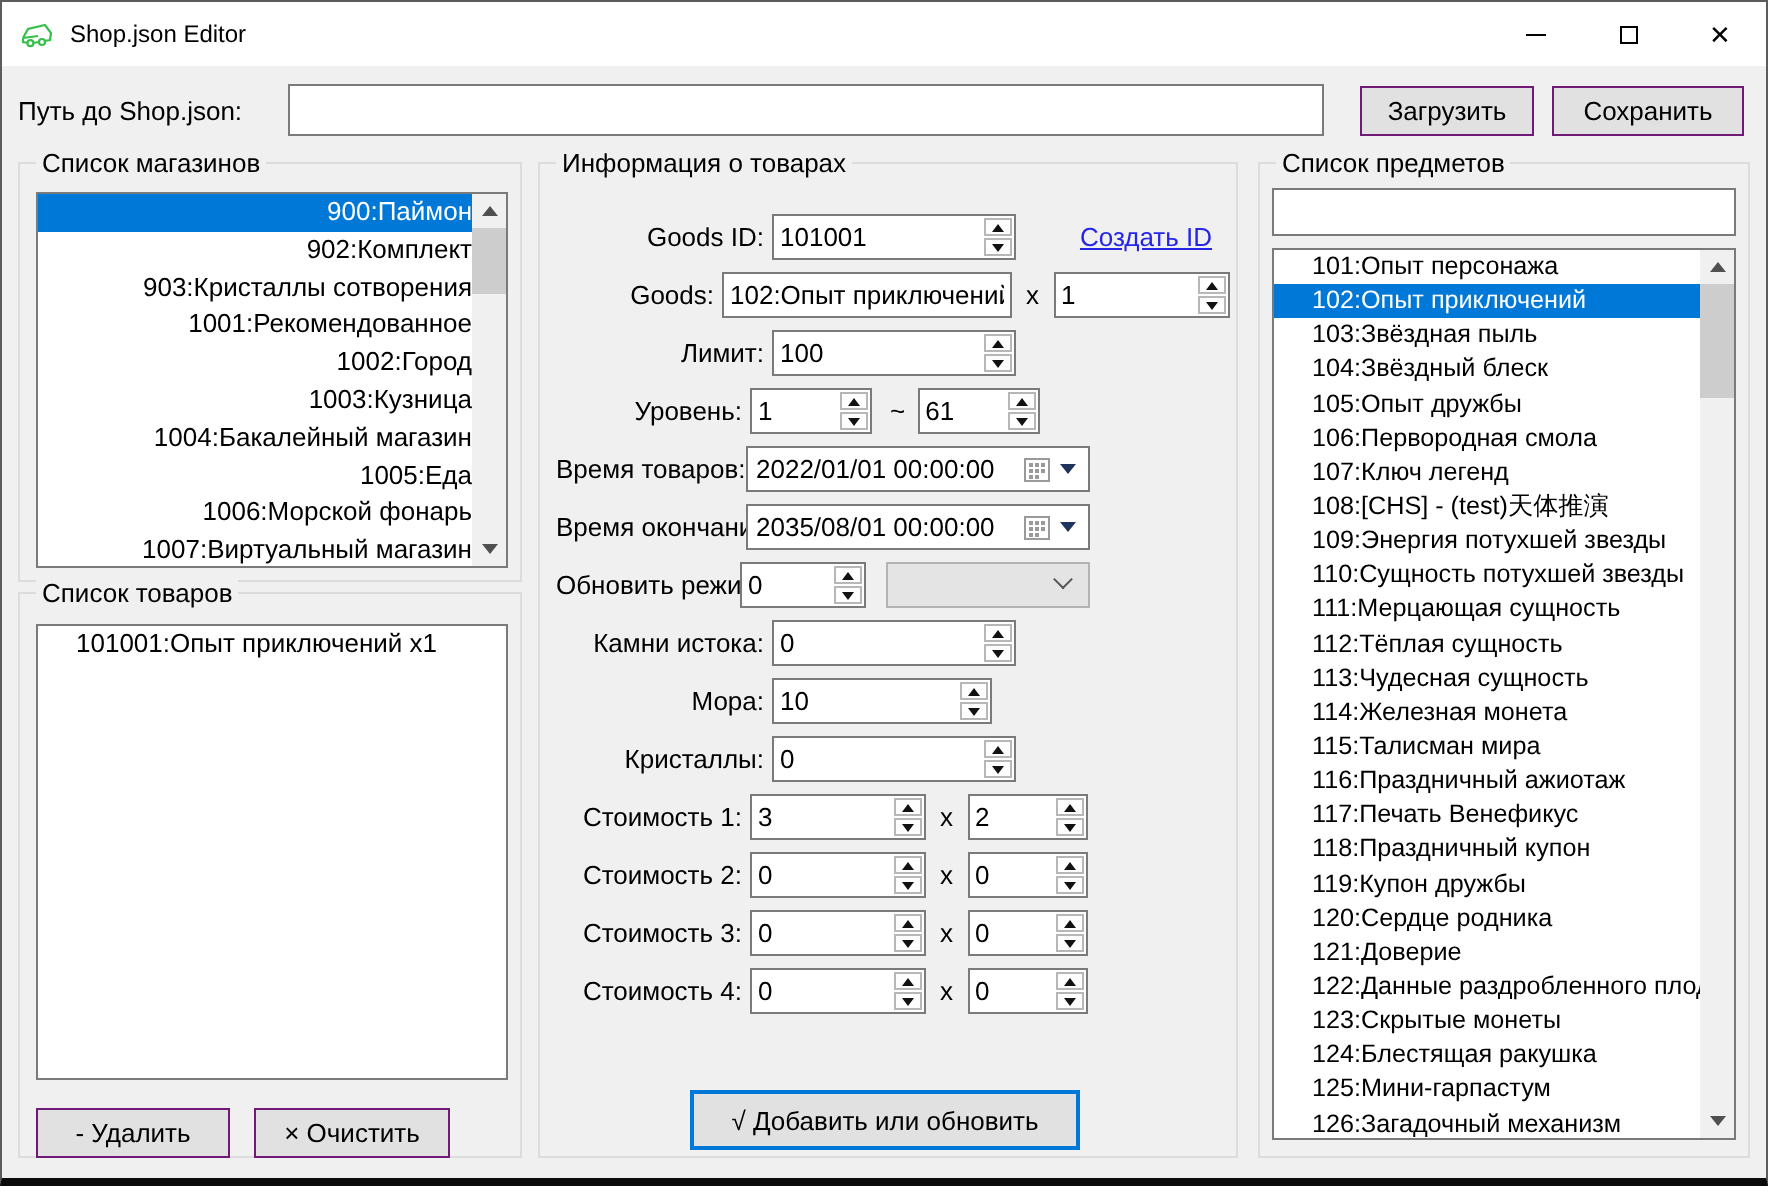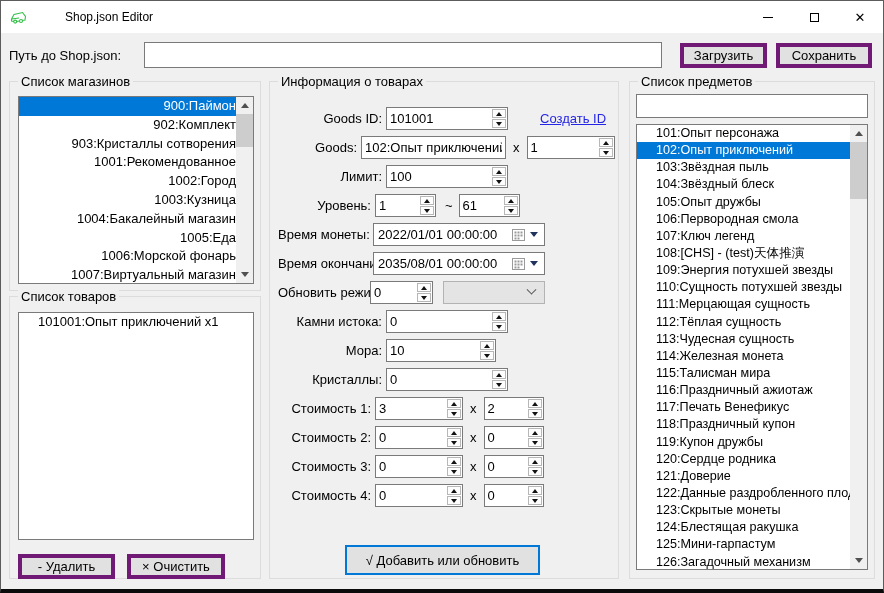--- a/index.html
+++ b/index.html
@@ -3,35 +3,35 @@
 <meta charset="utf-8">
 <style>
   * { margin:0; padding:0; box-sizing:border-box; }
   html,body { width:884px; height:593px; overflow:hidden; }
   body { font-family:"Liberation Sans",sans-serif; font-size:13px; color:#000; background:#f0f0f0; }
   .window { position:relative; width:884px; height:593px; background:#f0f0f0;
             border:1px solid #5c5c5c; border-bottom:4px solid #0b0b0b; overflow:hidden; }
 
   
   .titlebar { position:absolute; left:0; top:0; right:0; height:32px; background:#fff;
-              display:flex; align-items:center;gap:30px; }
+              display:flex; align-items:center; }
   .app-icon { margin-left:9px; display:flex; }
   .title { margin-left:8px; font-size:12px; }
   .winbtns { margin-left:auto; display:flex; height:100%; }
   .winbtn { width:46px; height:100%; display:flex; align-items:center; justify-content:center; }
   .min-glyph { width:10px; height:1px; background:#000; }
   .max-glyph { width:9px; height:9px; border:1px solid #000; }
   .close-glyph { font-size:13px; line-height:1; }
 
   
   .path-label { position:absolute; left:8px; top:47px; }
   .path-input { position:absolute; left:143px; top:41px; width:518px; height:26px;
                 border:1px solid #7a7a7a; background:#fff; padding:0 4px;
                 font:13px "Liberation Sans",sans-serif; outline:none; }
-  .btn { background:#e1e1e1; border:4px solid #701a75; font:13px "Liberation Sans",sans-serif;
+  .btn { background:#e1e1e1; border:1px solid #701a75; font:13px "Liberation Sans",sans-serif;
          display:flex; align-items:center; justify-content:center; cursor:default; }
   .load-btn { position:absolute; left:679px; top:42px; width:87px; height:25px; }
   .save-btn { position:absolute; left:775px; top:42px; width:96px; height:25px; }
 
   
   .group { position:absolute; border:1px solid #dcdcdc; }
   .group-title { position:absolute; top:-8px; left:8px; background:#f0f0f0; padding:0 3px;
                  white-space:nowrap; }
   .g-shops { left:8px; top:80px; width:252px; height:210px;text-align:right; }
   .g-goods { left:8px; top:295px; width:252px; height:283px; }
@@ -240,21 +240,21 @@
                 <i class="tu"></i>
               </span>
             <span class="sb">
                 <i class="td"></i>
               </span>
           </span>
         </span>
       </div>
 
       <div class="row" style="--lw:95px">
-        <span class="lbl">Время монеты:</span>
+        <span class="lbl">Время товаров:</span>
         <span class="dtp">
           <span class="val">2022/01/01 00:00:00</span>
           <span class="cal-icon">
             <svg width="13" height="12" viewBox="0 0 13 12">
                 <rect x="0.5" y="0.5" width="12" height="11" fill="#fff" stroke="#9a9a9a"></rect>
                 <g fill="#9a9a9a">
                   <rect x="2.5" y="2.5" width="2" height="2"></rect>
                   <rect x="5.5" y="2.5" width="2" height="2"></rect>
                   <rect x="8.5" y="2.5" width="2" height="2"></rect>
                   <rect x="2.5" y="5.5" width="2" height="2"></rect>

